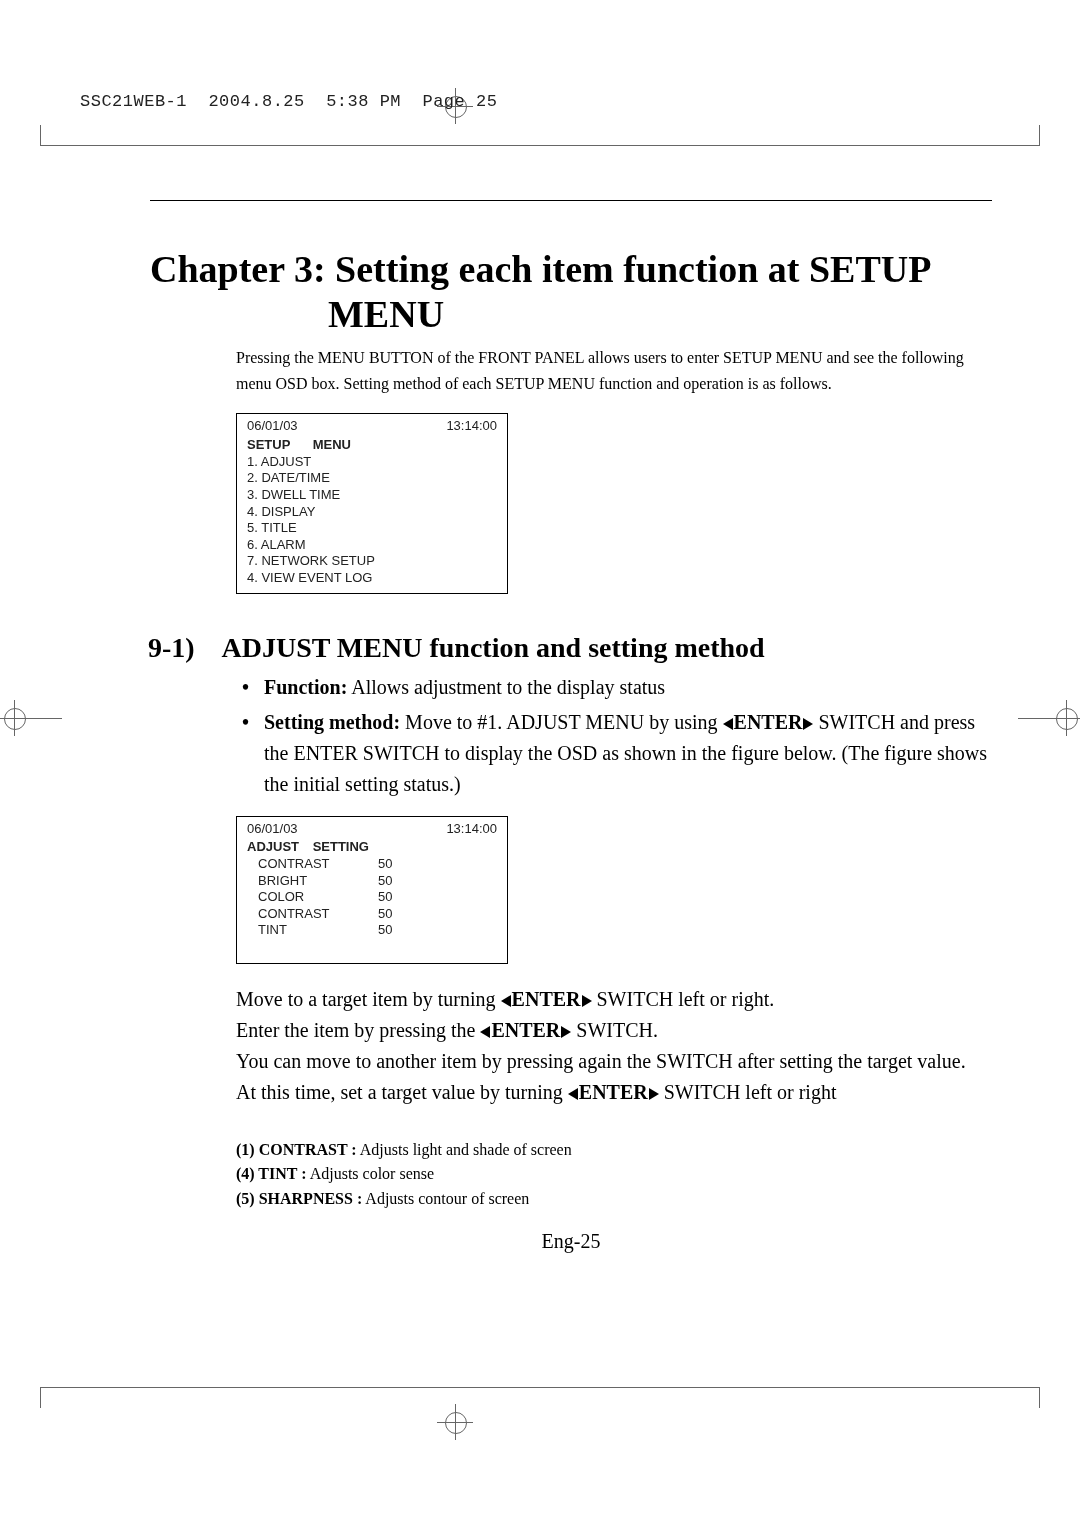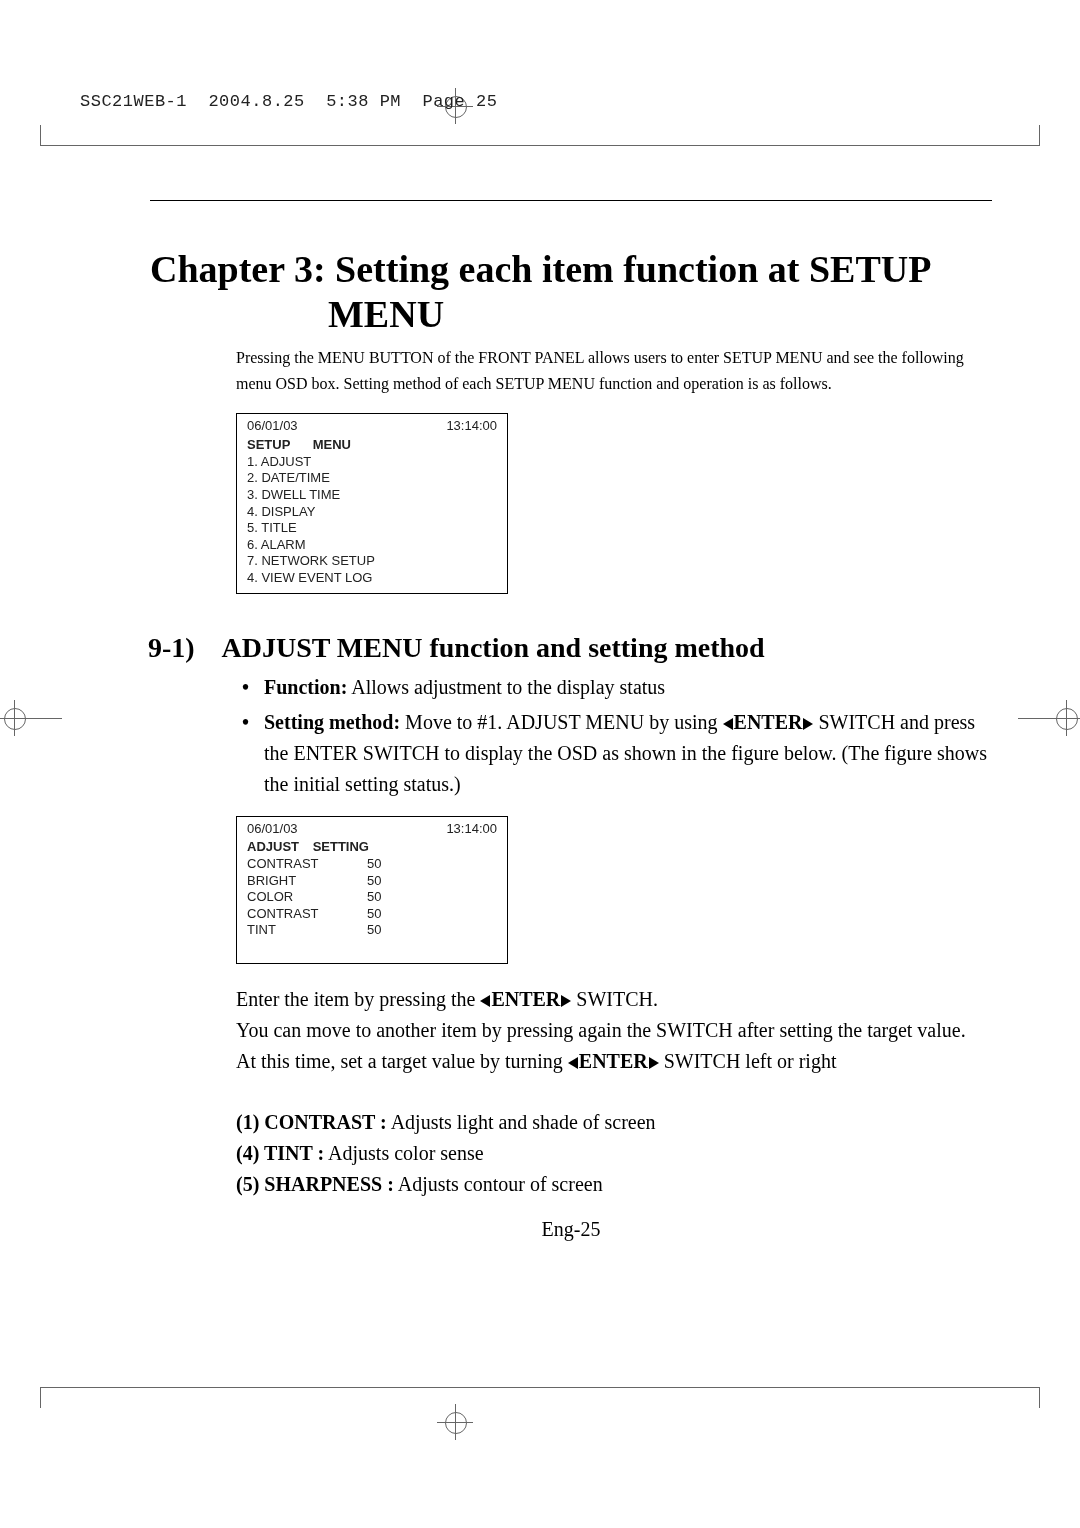--- a/index.html
+++ b/index.html
@@ -139,21 +139,21 @@
   .osd-box .osd-top {
     display: flex;
     justify-content: space-between;
   }
   .osd-box .osd-header {
     font-weight: bold;
     margin-top: 2px;
   }
   .osd-box .osd-header .col1 { display:inline-block; width: 62px; }
   .osd-box .osd-row  { white-space: pre; }
-  .osd-box .osd-adj-row { display:flex; }
+  .osd-box .osd-adj-row { display:flex;margin-left:11px; }
   .osd-box .osd-adj-row .n { width: 120px; }
   .osd-box .osd-adj-row .v { width: 30px; text-align:left; }
 
   h2.section {
     font-family: "Times New Roman", Times, serif;
     font-weight: bold;
     font-size: 28px;
     margin: 38px 0 8px -2px;
   }
   h2.section .num { display:inline-block; width: 68px; }
@@ -199,21 +199,21 @@
   .body-block {
     margin-left: 86px;
     font-size: 20px;
     line-height: 1.55;
     margin-top: 20px;
   }
   .body-block p { margin: 0; }
 
   .defs {
     margin-left: 86px;
-    font-size: 20px;
+    font-size: 16px;
     line-height: 1.55;
     margin-top: 30px;
   }
   .defs p { margin: 0; }
 
   .page-num {
     text-align: center;
     font-size: 20px;
     margin-top: 18px;
   }
@@ -327,20 +327,23 @@
         </div>
         <div class="osd-adj-row">
           <span class="n">TINT</span>
           <span class="v">50</span>
         </div>
       </div>
   </div>
 
   <div class="body-block">
     <p>
+      <span>Move to a target item by turning </span><span class="tri-l"></span><span class="b">ENTER</span><span class="tri-r"></span><span> SWITCH left or right.</span>
+    </p>
+    <p>
       <span>Enter the item by pressing the </span><span class="tri-l"></span><span class="b">ENTER</span><span class="tri-r"></span><span> SWITCH.</span>
     </p>
     <p>You can move to another item by pressing again the SWITCH after setting the target value.</p>
     <p>
       <span>At this time, set a target value by turning </span><span class="tri-l"></span><span class="b">ENTER</span><span class="tri-r"></span><span> SWITCH left or right</span>
     </p>
   </div>
 
   <div class="defs" id="defs">
       <p><span class="b">(1) CONTRAST :</span><span> Adjusts light and shade of screen</span></p>

